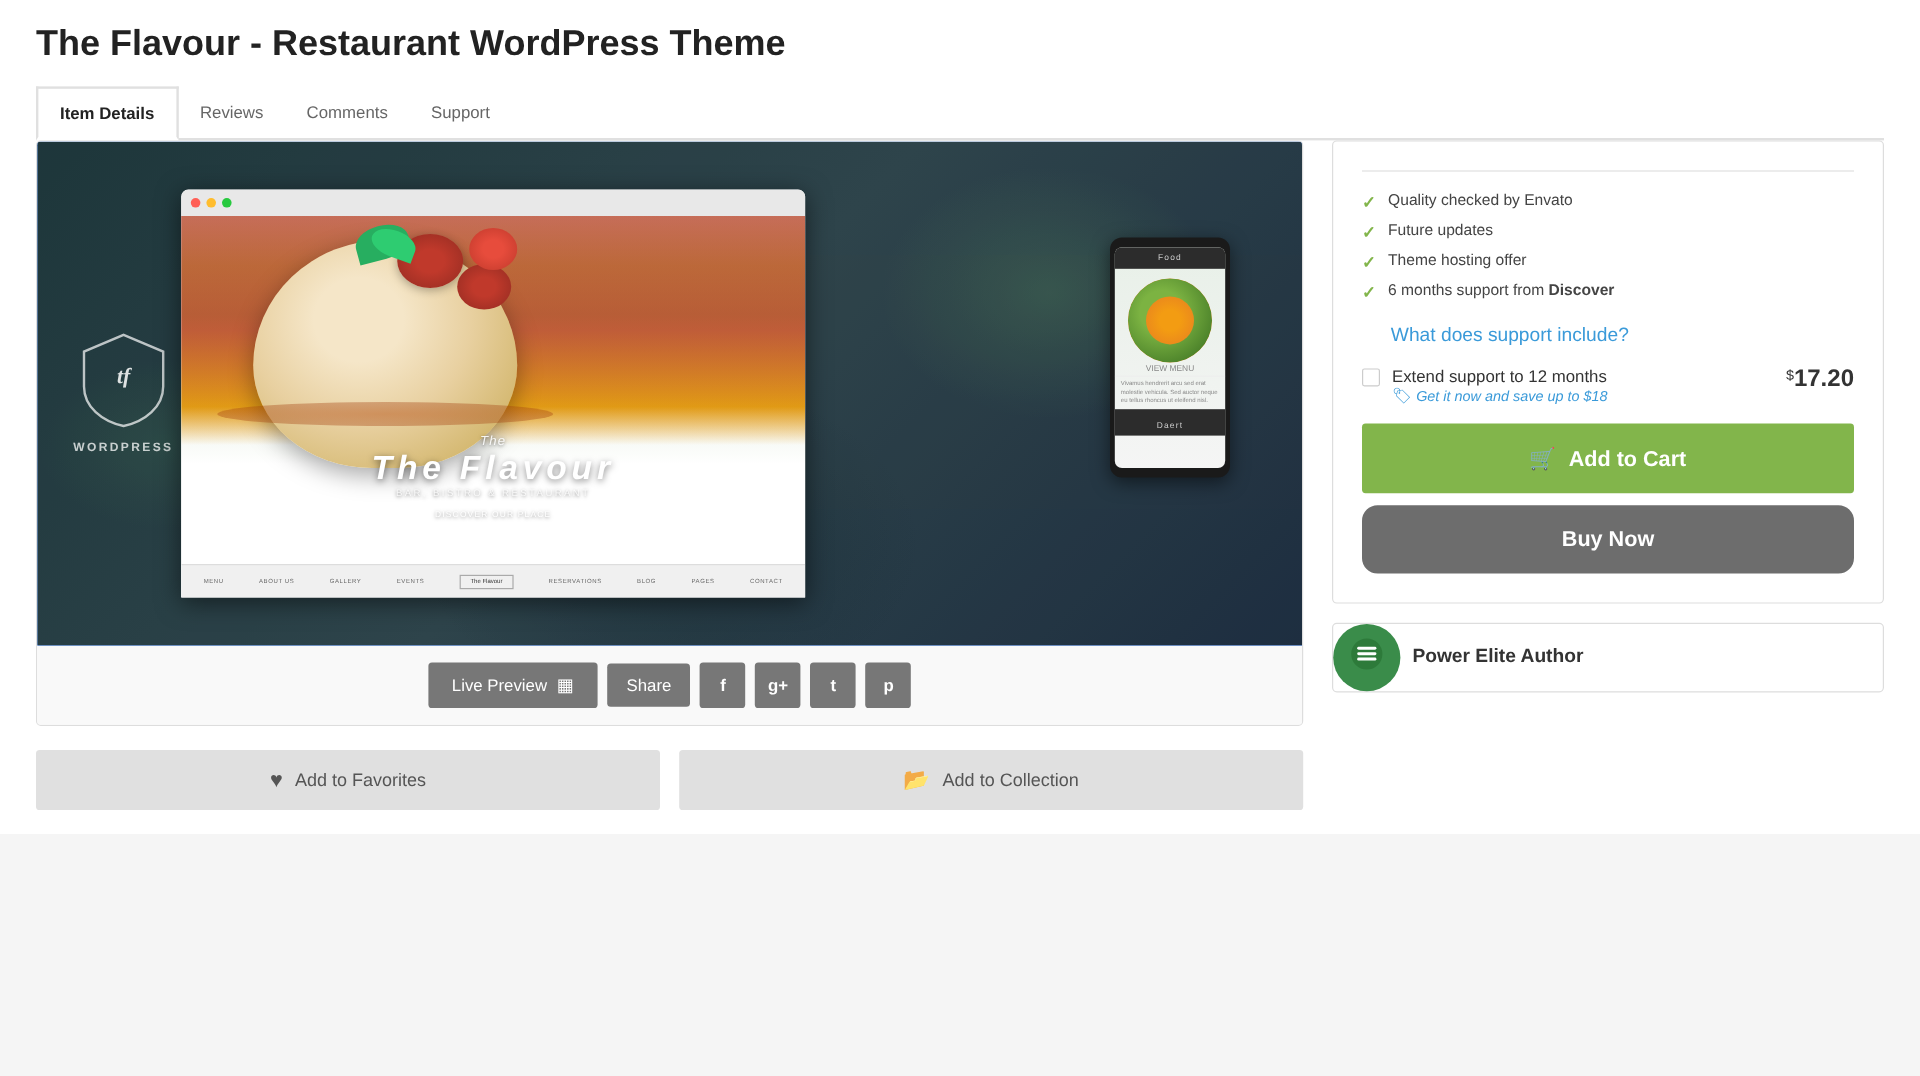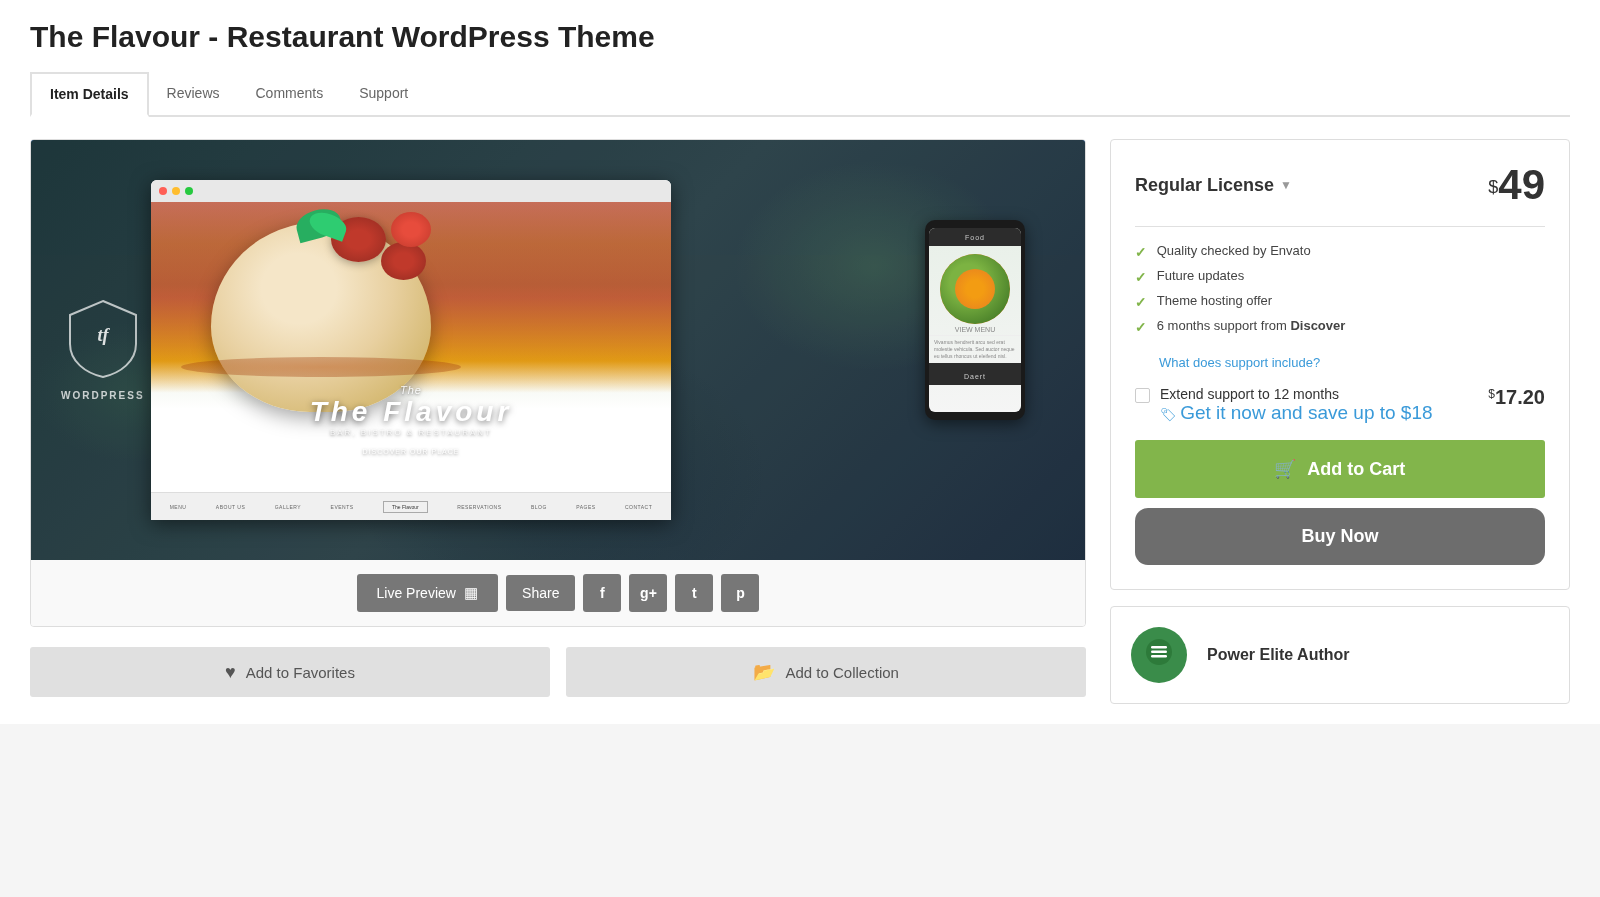--- a/index.html
+++ b/index.html
@@ -17,21 +17,20 @@
     }
     .page-title {
       font-size: 30px;
       font-weight: 700;
       color: #222;
       margin-bottom: 18px;
     }
     .tabs {
       display: flex;
       border-bottom: 2px solid #e0e0e0;
-      margin-bottom: 22px;
     }
     .tab {
       padding: 12px 18px;
       cursor: pointer;
       font-size: 14px;
       color: #666;
       border-bottom: 3px solid transparent;
       margin-bottom: -2px;
       background: none;
       border-top: none;
@@ -344,21 +343,21 @@
     .check-icon {
       color: #82b54b;
       font-weight: 700;
       font-size: 14px;
       flex-shrink: 0;
       margin-top: 1px;
     }
     .support-link {
       color: #3a9ad9;
       text-decoration: none;
-      font-size: 13px;
+      font-size: 16px;
       display: block;
       margin-top: 4px;
       margin-left: 24px;
     }
     .extend-checkbox {
       width: 15px;
       height: 15px;
       border: 1px solid #ccc;
       border-radius: 2px;
       flex-shrink: 0;
@@ -390,24 +389,23 @@
       border-radius: 13px;
       font-size: 18px;
       font-weight: 600;
       cursor: pointer;
     }
     
     .author-card {
       background: #fff;
       border: 1px solid #ddd;
       border-radius: 4px;
-      padding: 20px;
-      display: flex;
-      align-items: center;
-      gap: 20px;
+      display: flex;
+      align-items: center;
+      gap: 10px;
     }
     .author-badge {
       width: 56px;
       height: 56px;
       border-radius: 50%;
       background: #3a8c4a;
       display: flex;
       align-items: center;
       justify-content: center;
       flex-shrink: 0;
@@ -559,29 +557,20 @@
         <button class="btn-collection">
           <span style="font-size:18px;">📂</span>
           <span>Add to Collection</span>
         </button>
       </div>
     </div>
 
     <div class="right-panel">
 
       <div class="license-card">
-        <div class="license-header">
-          <div class="license-name">
-            <span>Regular License</span>
-            <span class="license-dropdown-icon">▼</span>
-          </div>
-          <div>
-            <span class="license-price-sup">$</span><span class="license-price">49</span>
-          </div>
-        </div>
         <hr class="license-divider">
 
         
         <ul class="feature-list">
           <li class="feature-item">
             <span class="check-icon">✓</span>
             <span>Quality checked by Envato</span>
           </li>
           <li class="feature-item">
             <span class="check-icon">✓</span>
@@ -600,21 +589,21 @@
         </ul>
         <a href="#" class="support-link">What does support include?</a>
 
         
         <div class="extend-row" style="margin-top:16px;">
           <div class="extend-checkbox"></div>
           <div class="extend-content">
             <span>Extend support to 12 months</span>
             <div>
               <span style="color:#3a9ad9;font-size:13px;">🏷 </span>
-              <a href="#" style="color:#3a9ad9;font-size:19px;text-decoration:none;">Get it now and save up to $18</a>
+              <a href="#" style="color:#3a9ad9;font-size:12px;text-decoration:none;font-style:italic;">Get it now and save up to $18</a>
             </div>
           </div>
           <div class="extend-price-col">
             <span style="font-size:12px;vertical-align:super;">$</span><span style="font-size:20px;font-weight:700;">17.20</span>
           </div>
         </div>
 
         
         <button class="btn-add-to-cart">
           <span style="font-size:18px;">🛒</span>

